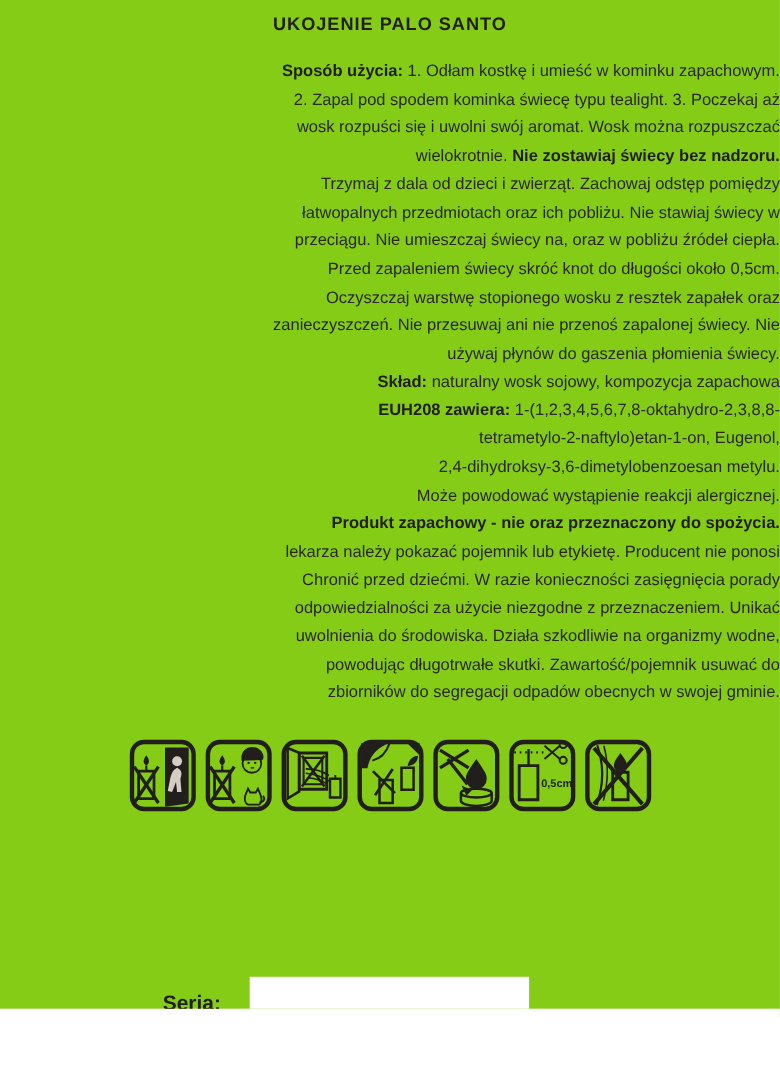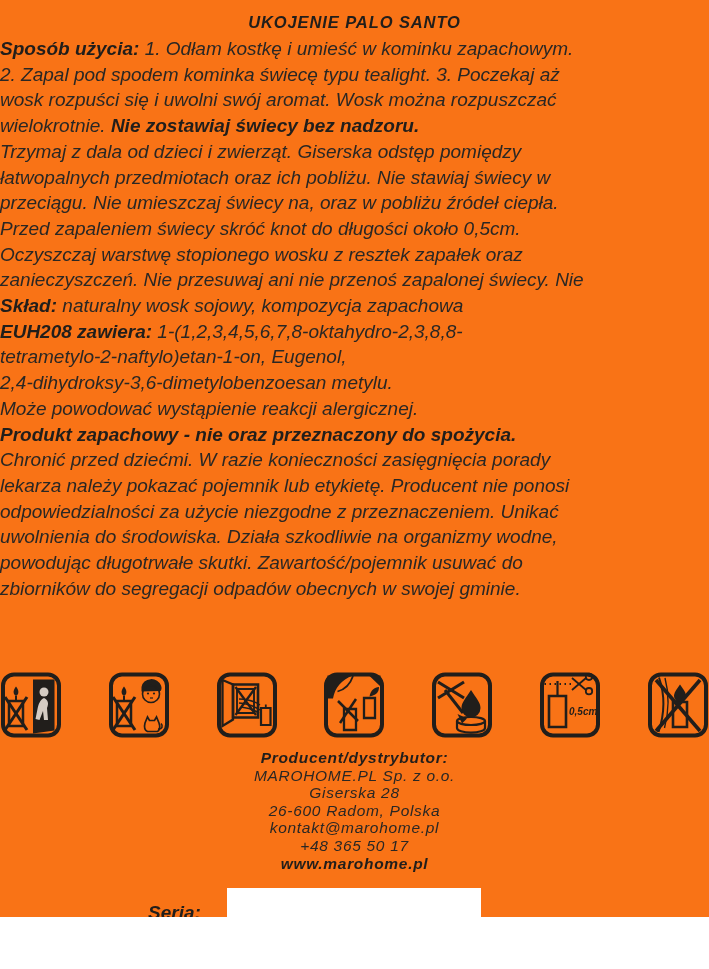--- a/index.html
+++ b/index.html
@@ -1,44 +1,43 @@
 <!DOCTYPE html>
 <html><head>
 <meta charset="utf-8">
 <style>
   html,body { margin:0; padding:0; }
   .page {
     width:709px; height:917px;
-    background:#f97316;
+    background:#84cc16;
     position:relative;
     overflow:hidden;
     font-family:"Liberation Sans", "DejaVu Sans", sans-serif;
     color:#2a2724;
-    font-style:italic;
   }
   .title {
     padding-top:13px;
     text-align:center;
     font-size:16.5px;
     font-weight:700;
     letter-spacing:.9px;
     color:#211e1b;
   }
   .body-lines {
-    margin-top:4px;
-    text-align:left;
-    font-size:19px;
+    margin-top:20px;
+    text-align:right;
+    font-size:15px;
     line-height:25.7px;
     color:#2a2724;
   }
   .body-lines .line { white-space:nowrap; }
   .b { font-weight:700; color:#211e1b; }
   .icons-row {
     position:absolute; top:671px; left:0; right:0;
-    display:flex; justify-content:space-between; gap:7px;
+    display:flex; justify-content:center; gap:7px;
   }
   .pict { width:62px; height:68px; display:block; }
   .pict * { vector-effect:non-scaling-stroke; }
   .producer {
     position:absolute; top:749px; left:0; right:0;
     text-align:center;
     font-size:15.5px;
     line-height:17.6px;
     letter-spacing:.7px;
   }
@@ -57,34 +56,35 @@
 
 <div class="page">
 
   <div class="title">UKOJENIE PALO SANTO</div>
 
   <div class="body-lines" id="body-lines">
       <div class="line"><span class="b">Sposób użycia:</span><span> 1. Odłam kostkę i umieść w kominku zapachowym.</span></div>
       <div class="line"><span>2. Zapal pod spodem kominka świecę typu tealight. 3. Poczekaj aż</span></div>
       <div class="line"><span>wosk rozpuści się i uwolni swój aromat. Wosk można rozpuszczać</span></div>
       <div class="line"><span>wielokrotnie. </span><span class="b">Nie zostawiaj świecy bez nadzoru.</span></div>
-      <div class="line"><span>Trzymaj z dala od dzieci i zwierząt. Giserska odstęp pomiędzy</span></div>
+      <div class="line"><span>Trzymaj z dala od dzieci i zwierząt. Zachowaj odstęp pomiędzy</span></div>
       <div class="line"><span>łatwopalnych przedmiotach oraz ich pobliżu. Nie stawiaj świecy w</span></div>
       <div class="line"><span>przeciągu. Nie umieszczaj świecy na, oraz w pobliżu źródeł ciepła.</span></div>
       <div class="line"><span>Przed zapaleniem świecy skróć knot do długości około 0,5cm.</span></div>
       <div class="line"><span>Oczyszczaj warstwę stopionego wosku z resztek zapałek oraz</span></div>
       <div class="line"><span>zanieczyszczeń. Nie przesuwaj ani nie przenoś zapalonej świecy. Nie</span></div>
+      <div class="line"><span>używaj płynów do gaszenia płomienia świecy.</span></div>
       <div class="line"><span class="b">Skład:</span><span> naturalny wosk sojowy, kompozycja zapachowa</span></div>
       <div class="line"><span class="b">EUH208 zawiera:</span><span> 1-(1,2,3,4,5,6,7,8-oktahydro-2,3,8,8-</span></div>
       <div class="line"><span>tetrametylo-2-naftylo)etan-1-on, Eugenol,</span></div>
       <div class="line"><span>2,4-dihydroksy-3,6-dimetylobenzoesan metylu.</span></div>
       <div class="line"><span>Może powodować wystąpienie reakcji alergicznej.</span></div>
       <div class="line"><span class="b">Produkt zapachowy - nie oraz przeznaczony do spożycia.</span></div>
+      <div class="line"><span>lekarza należy pokazać pojemnik lub etykietę. Producent nie ponosi</span></div>
       <div class="line"><span>Chronić przed dziećmi. W razie konieczności zasięgnięcia porady</span></div>
-      <div class="line"><span>lekarza należy pokazać pojemnik lub etykietę. Producent nie ponosi</span></div>
       <div class="line"><span>odpowiedzialności za użycie niezgodne z przeznaczeniem. Unikać</span></div>
       <div class="line"><span>uwolnienia do środowiska. Działa szkodliwie na organizmy wodne,</span></div>
       <div class="line"><span>powodując długotrwałe skutki. Zawartość/pojemnik usuwać do</span></div>
       <div class="line"><span>zbiorników do segregacji odpadów obecnych w swojej gminie.</span></div>
     </div>
 
   <div class="icons-row">
 
     <svg class="pict" viewBox="0 0 62 68">
       <rect x="3" y="3.5" width="56" height="61" rx="11" fill="none" stroke="#211e1b" stroke-width="4"></rect>
@@ -169,26 +169,17 @@
       <path d="M18 7 C22 22 22 40 17.5 57" fill="none" stroke="#211e1b" stroke-width="1.4"></path>
       <rect x="26" y="31" width="14" height="25" fill="none" stroke="#211e1b" stroke-width="2.6"></rect>
       <line x1="33" y1="31" x2="33" y2="26.5" stroke="#211e1b" stroke-width="2"></line>
       <path d="M33 13.5 c4 5.5 6 8.5 6 11.5 a6 6 0 0 1 -12 0 c0 -3 2 -6 6 -11.5 z" fill="#211e1b"></path>
       <line x1="9" y1="9" x2="53" y2="60" stroke="#211e1b" stroke-width="3.6"></line>
       <line x1="53" y1="9" x2="9" y2="60" stroke="#211e1b" stroke-width="3.6"></line>
     </svg>
 
   </div>
 
-  <div class="producer">
-    <div class="b">Producent/dystrybutor:</div>
-    <div>MAROHOME.PL Sp. z o.o.</div>
-    <div>Giserska 28</div>
-    <div>26-600 Radom, Polska</div>
-    <div>kontakt@marohome.pl</div>
-    <div>+48 365 50 17</div>
-    <div class="b">www.marohome.pl</div>
-  </div>
 
   <div class="seria-label">Seria:</div>
   <div class="seria-box"></div>
 
 </div>
 
 </body></html>

